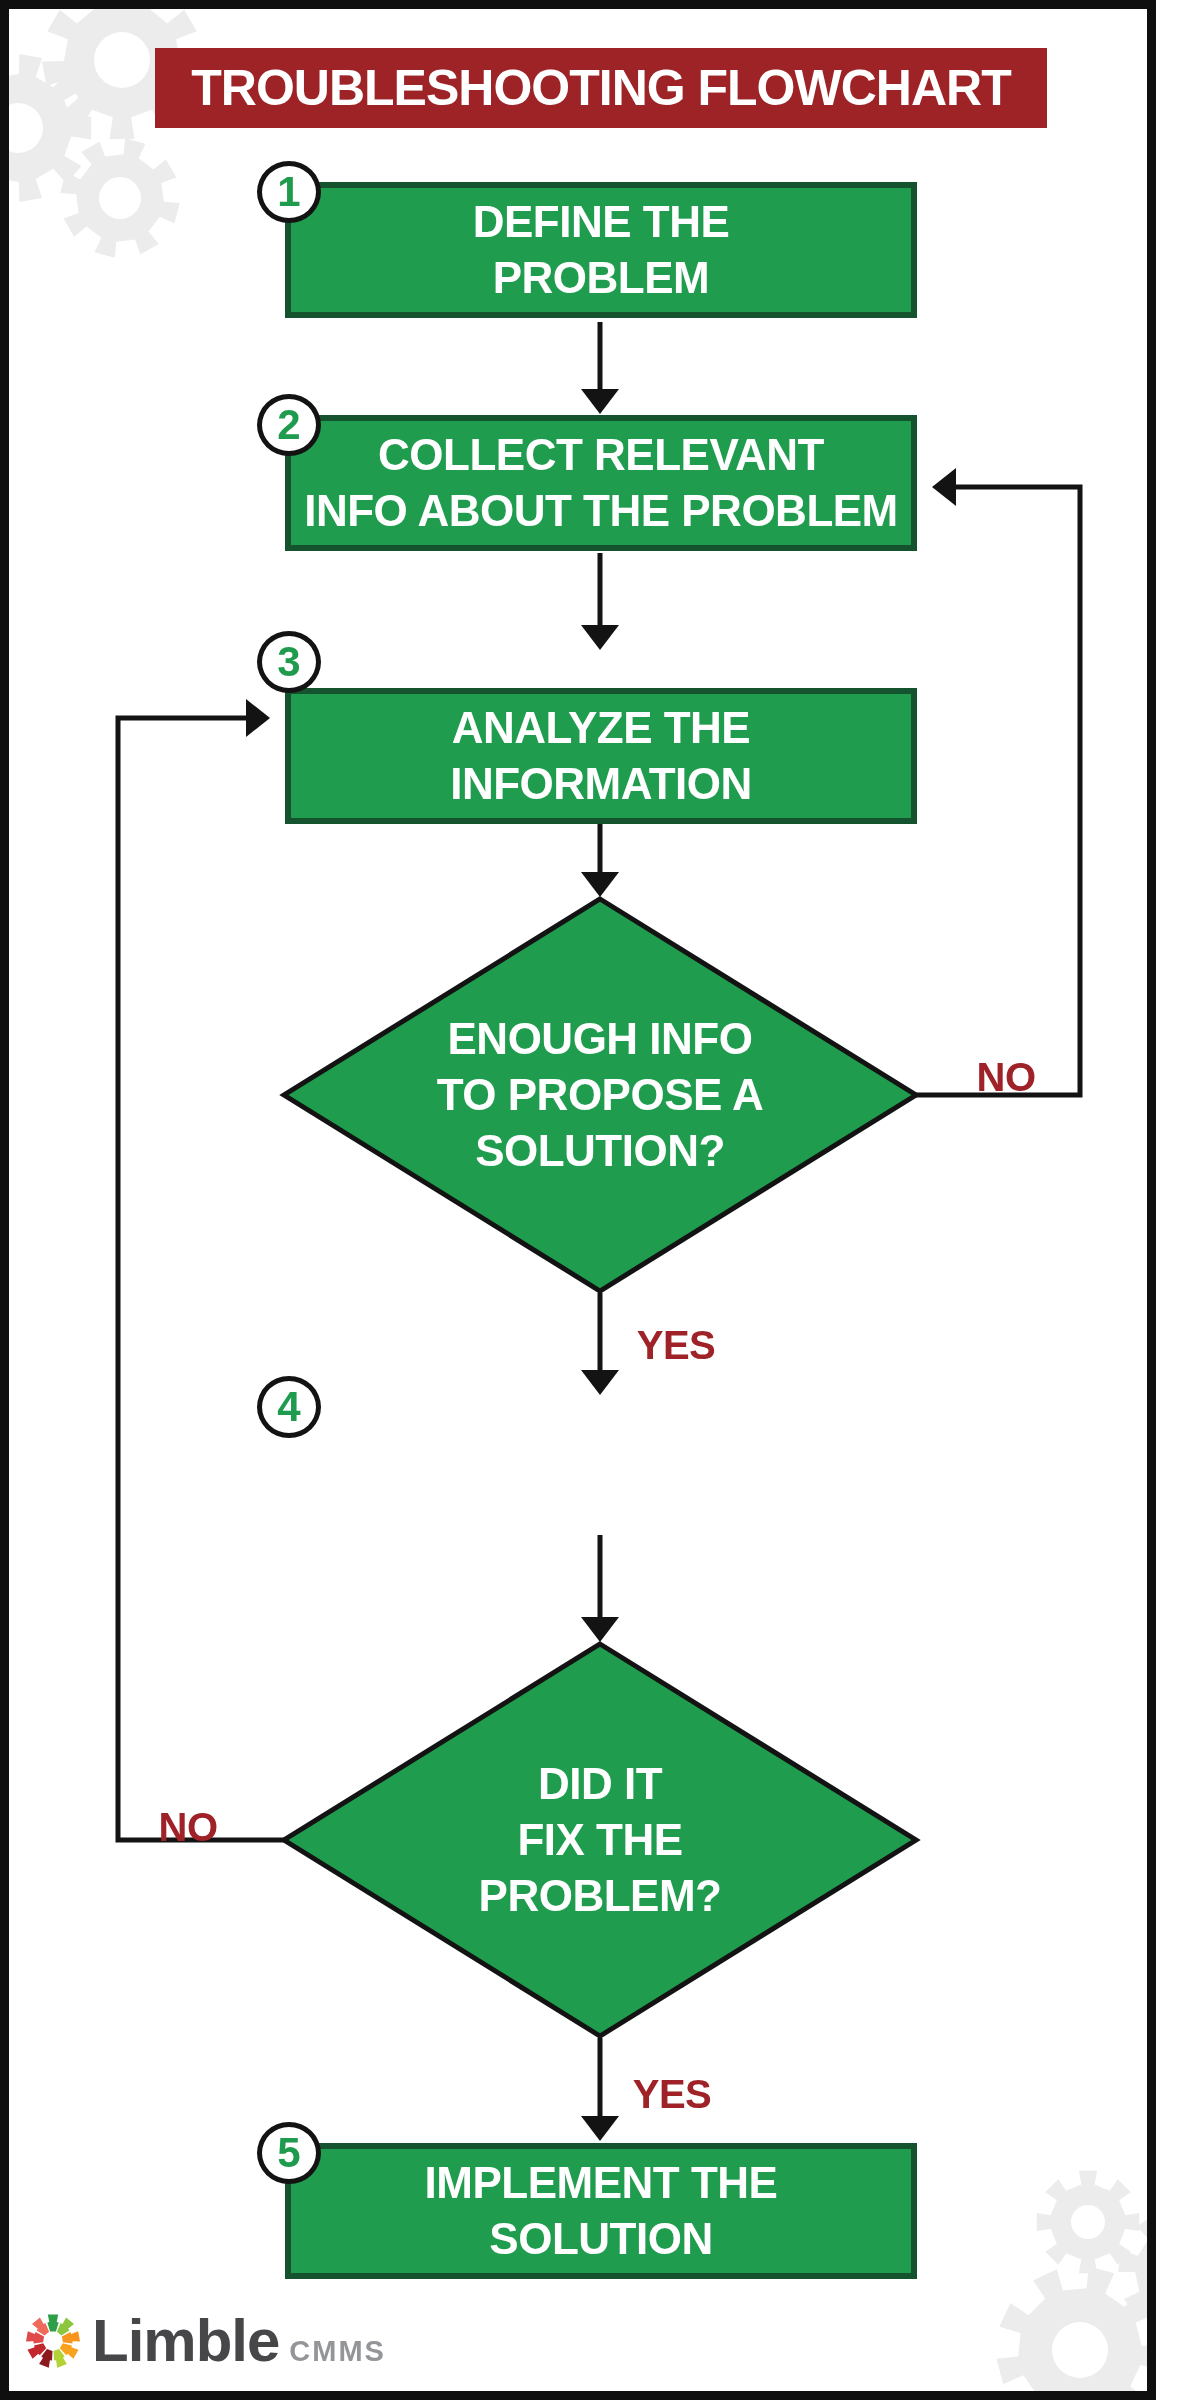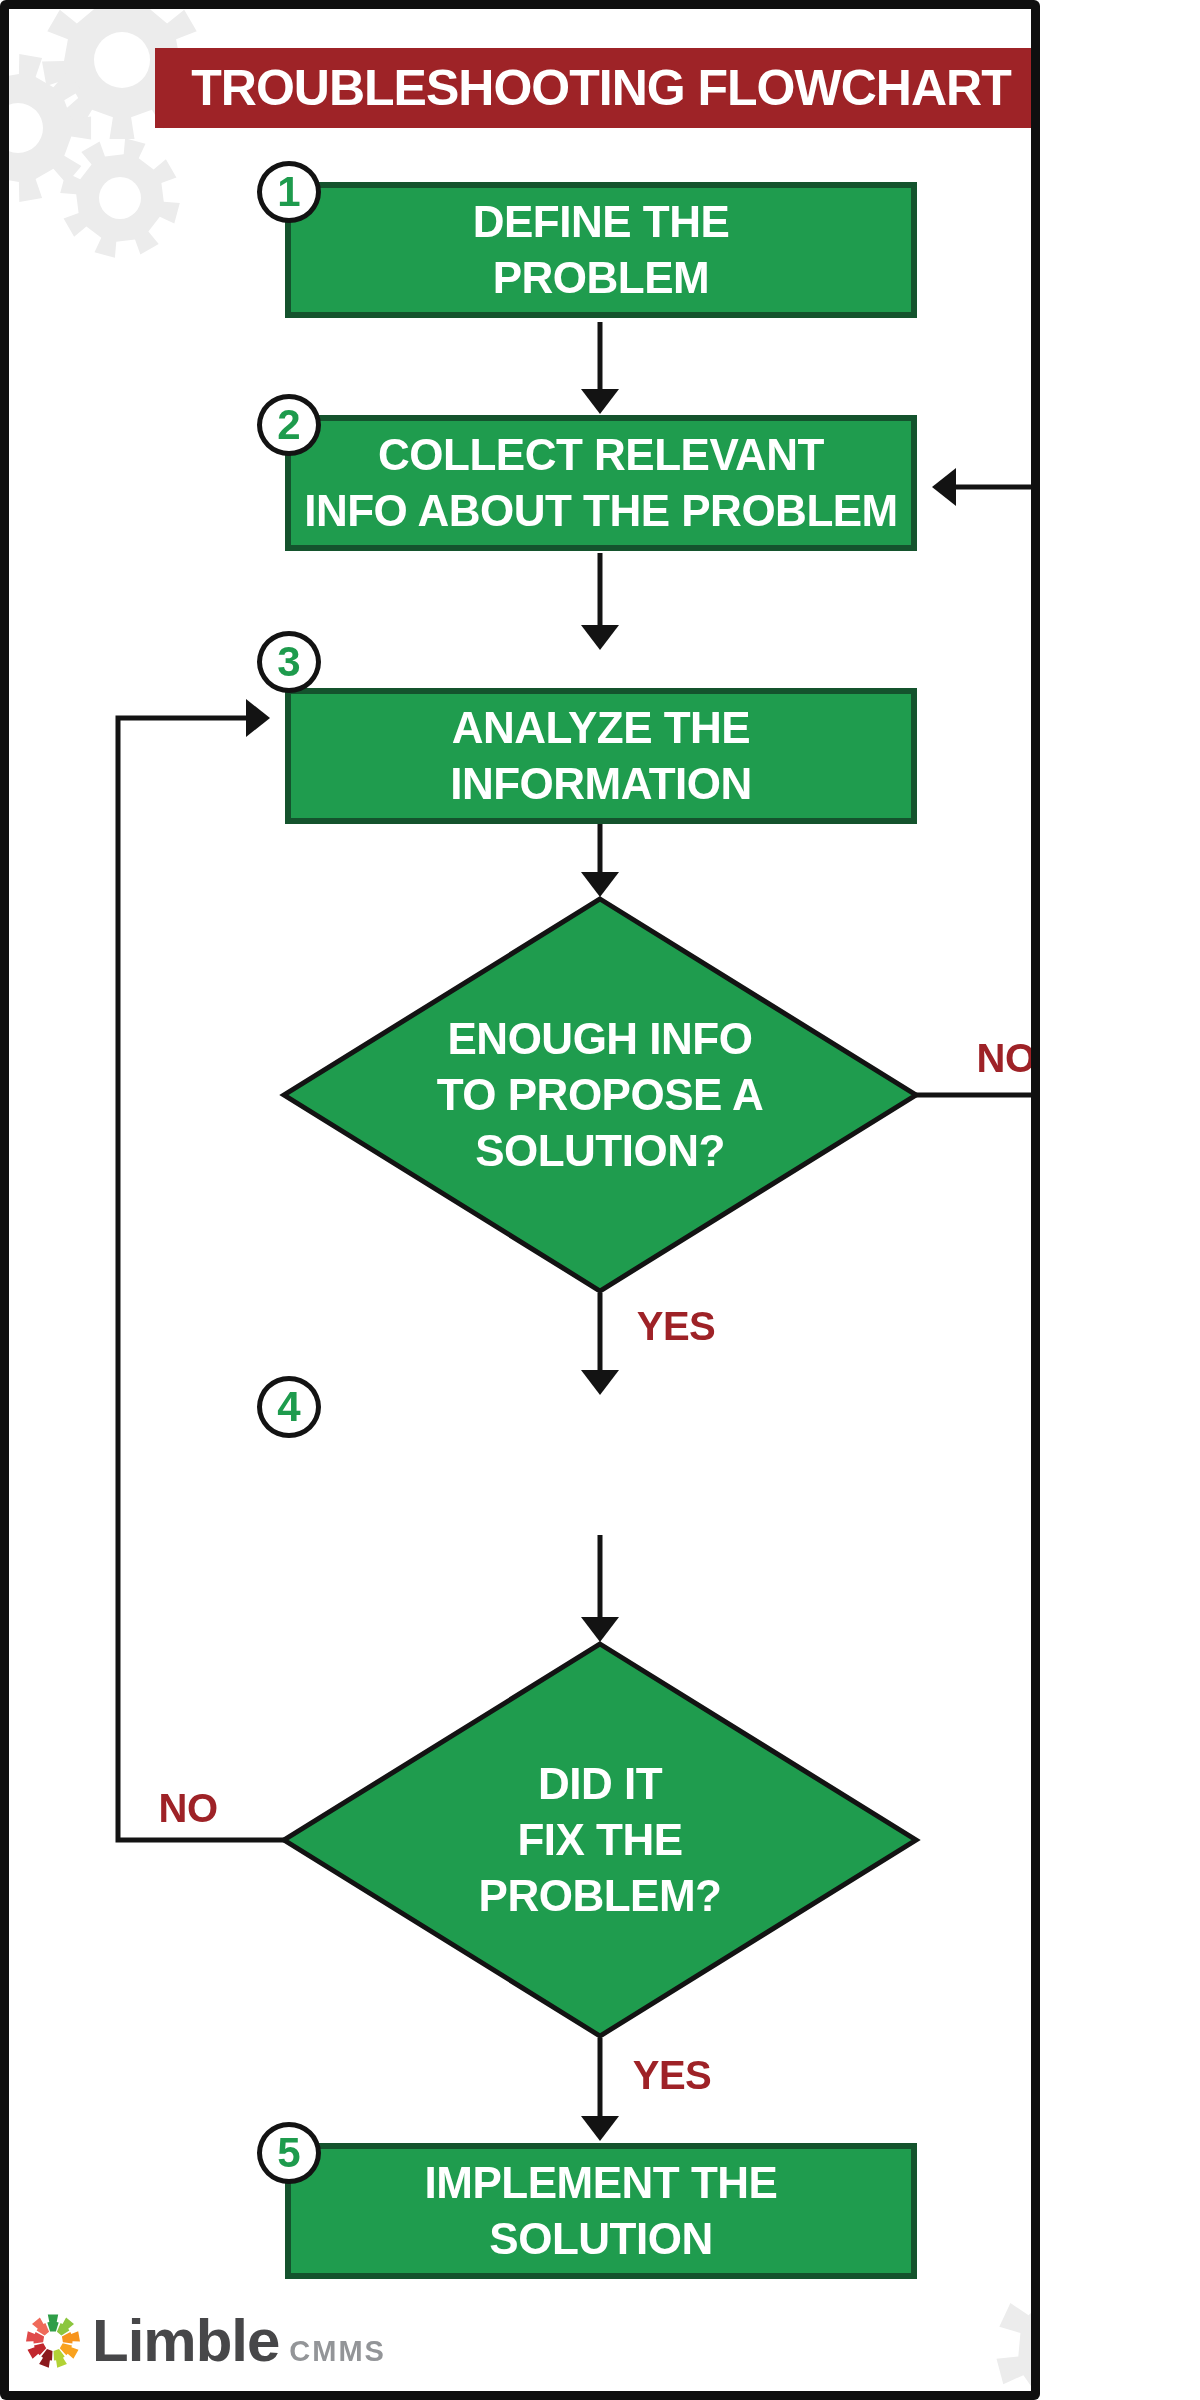--- a/index.html
+++ b/index.html
@@ -1,19 +1,18 @@
 <!DOCTYPE html>
 <html><head>
 <meta charset="utf-8">
 <style>
   html,body{margin:0;padding:0;background:#ffffff;}
   #canvas{
-    position:relative;width:1040px;height:2400px;overflow:hidden;background:#ffffff;
+    position:relative;width:1156px;height:2400px;overflow:hidden;background:#ffffff;
     font-family:"Liberation Sans","DejaVu Sans",sans-serif;
-    border-radius:6px;
   }
   .frame{position:absolute;inset:0;border:9px solid #0f0f0f;z-index:6;pointer-events:none;}
   svg.layer{position:absolute;left:0;top:0;z-index:1;}
   svg.bg{z-index:0;}
   .banner{
     position:absolute;left:155px;top:48px;width:892px;height:80px;background:#9e2327;
     display:flex;align-items:center;justify-content:center;z-index:2;
   }
   .banner span{color:#ffffff;font-weight:bold;font-size:50px;letter-spacing:-1px;white-space:nowrap;}
   .step{
@@ -25,21 +24,21 @@
     text-align:center;white-space:pre-line;
   }
   .badge{
     position:absolute;left:257px;width:64px;height:62px;background:#ffffff;border:5px solid #131313;
     border-radius:50%;box-sizing:border-box;display:flex;align-items:center;justify-content:center;z-index:3;
   }
   .badge span{color:#1e9b4d;font-weight:bold;font-size:42px;}
   .decision-lbl{position:absolute;width:400px;height:180px;display:flex;align-items:center;justify-content:center;z-index:2;}
   .edge-label{
     position:absolute;width:120px;text-align:center;color:#9e2227;font-weight:bold;font-size:40px;
-    letter-spacing:-0.5px;z-index:2;
+    letter-spacing:-0.5px;z-index:2;margin-top:19px;
   }
   .logo{position:absolute;left:24px;top:2306px;display:flex;align-items:baseline;z-index:2;}
   .logo .mark{align-self:center;margin-right:10px;}
   .logo .brand{font-size:60px;font-weight:bold;color:#474749;letter-spacing:-1px;}
   .logo .suffix{font-size:29px;font-weight:bold;color:#939598;letter-spacing:2px;margin-left:10px;}
 </style>
 </head>
 <body>
 
 <div id="canvas">

